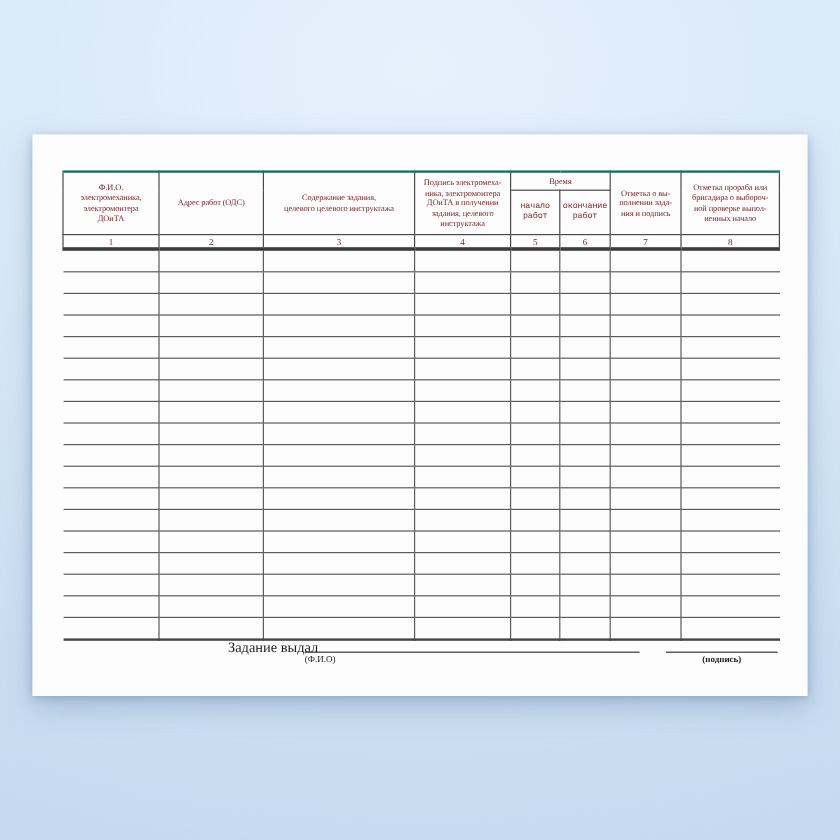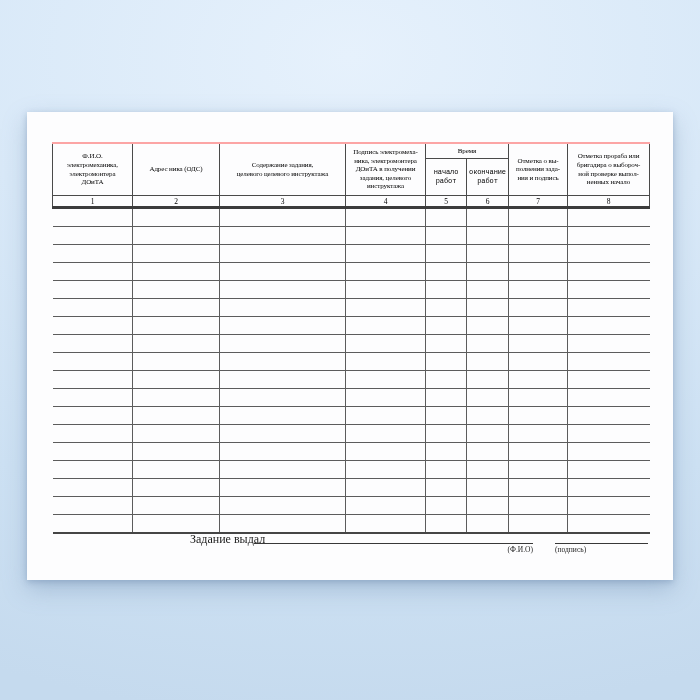--- a/index.html
+++ b/index.html
@@ -3,36 +3,36 @@
 <meta charset="utf-8">
 <style>
   html,body{margin:0;padding:0;}
   body{width:700px;height:700px;overflow:hidden;font-family:"Liberation Serif","DejaVu Serif",serif;}
   .screen{position:absolute;left:0;top:0;width:700px;height:700px;
     background:radial-gradient(130% 95% at 50% 8%, #e6f1fc 0%, #d9e9f8 42%, #cde1f3 72%, #c5daee 100%);}
   .page{position:absolute;left:27px;top:112px;width:646px;height:468px;background:#fdfdfe;
     box-shadow:0 2px 6px rgba(110,140,175,.45), 0 9px 22px rgba(105,135,170,.38);}
 
   table.journal{position:absolute;left:25px;top:30px;width:597px;border-collapse:collapse;table-layout:fixed;
-    color:#000000;border-top:2px solid #fca5a5;border-bottom:2px solid #454545;}
+    color:#7f1d1d;border-top:2px solid #0f766e;border-bottom:2px solid #454545;}
   table.journal th{font-weight:400;font-size:7px;line-height:1.22;white-space:pre-line;text-align:center;
     vertical-align:middle;border:1px solid #4a4a4a;padding:1px 2px;letter-spacing:-0.1px;}
   th.time-band{height:12px;font-size:7.5px;}
   tr.subhead th{height:34px;font-family:Liberation Mono, monospace;}
   tr.nums td{height:10px;font-size:7.5px;text-align:center;vertical-align:middle;
     border:1px solid #4a4a4a;border-bottom:3px solid #3c3c3c;padding:0;}
   tbody.rows td{height:17px;border:1px solid #5c5c5c;padding:0;}
   tbody.rows td:first-child{border-left:0;}
   tbody.rows td:last-child{border-right:0;}
 
   .footer-label{position:absolute;left:163px;top:420px;font-size:12px;color:#1c1c1c;white-space:nowrap;}
   .fio-line{position:absolute;left:227px;top:414px;width:279px;height:17px;border-bottom:1px solid #383838;}
-  .fio-cap{position:absolute;left:227px;top:433px;width:279px;text-align:right;font-size:7.5px;color:#1c1c1c;}
+  .fio-cap{position:absolute;left:227px;top:433px;width:279px;text-align:left;font-size:7.5px;color:#1c1c1c;}
   .sig-line{position:absolute;left:528px;top:414px;width:93px;height:17px;border-bottom:1px solid #383838;}
-  .sig-cap{position:absolute;left:528px;top:433px;width:93px;font-size:7.5px;color:#1c1c1c;}
+  .sig-cap{position:absolute;left:528px;top:433px;width:93px;text-align:center;font-size:7.5px;color:#1c1c1c;font-weight:bold;}
 </style>
 </head>
 <body>
 
 <div class="screen">
   <div class="page">
 
     <table class="journal">
       <colgroup>
         <col style="width:80px">
@@ -43,21 +43,21 @@
           <col style="width:42px">
           <col style="width:59px">
           <col style="width:82px">
       </colgroup>
       <thead>
         <tr>
           <th rowspan="2">Ф.И.О.
 электромеханика,
 электромонтера
 ДОиТА</th>
-          <th rowspan="2">Адрес ника (ОДС)</th>
+          <th rowspan="2">Адрес работ (ОДС)</th>
           <th rowspan="2">Содержание задания,
 целевого целевого инструктажа</th>
           <th rowspan="2">Подпись электромеха-
 ника, электромонтера
 ДОиТА в получении
 задания, целевого
 инструктажа</th>
           <th colspan="2" class="time-band">Время</th>
           <th rowspan="2">Отметка о вы-
 полнении зада-

